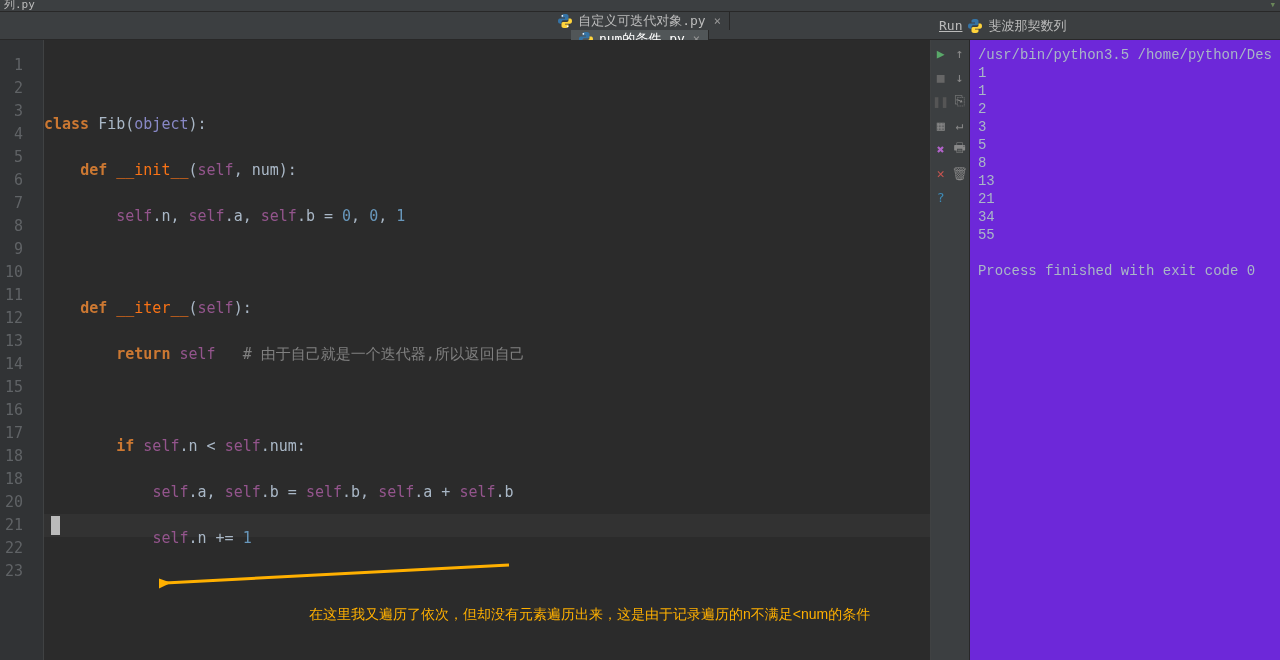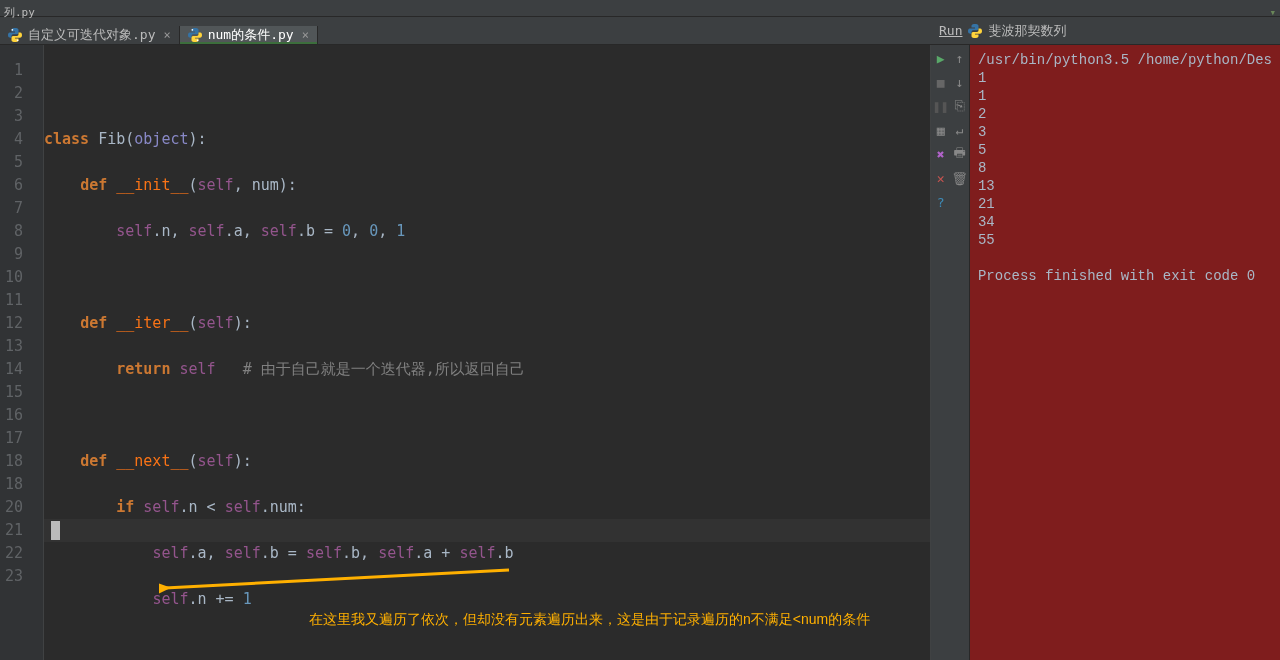--- a/index.html
+++ b/index.html
@@ -1,37 +1,37 @@
 <!DOCTYPE html>
 <html><head>
 <meta charset="utf-8">
 <style>
 * { margin:0; padding:0; box-sizing:border-box; }
 body { font-family:"Microsoft YaHei","Consolas",monospace; background:#2b2b2b; color:#a9b7c6; overflow:hidden; width:1280px; height:660px; position:relative; }
-.topbar { height:12px; background:#3c3f41; border-bottom:1px solid #282828; display:flex; justify-content:space-between; font-size:11px; color:#bbb; padding:8px 4px; line-height:10px;}
-.tabbar { height:28px; background:#3c3f41; display:flex; align-items:flex-end; border-bottom:1px solid #282828; }
+.topbar { height:12px; background:#3c3f41; border-bottom:1px solid #282828; display:flex; justify-content:space-between; font-size:11px; color:#bbb; padding:0 4px; line-height:10px;}
+.tabbar { height:28px; background:#3c3f41; display:flex; align-items:center; border-bottom:1px solid #282828;flex-direction:column; }
 .tab { display:flex; align-items:center; padding:0 8px; border-right:1px solid #282828; font-size:13px; color:#bbb; gap:6px; position:relative;}
 .tab.active { background:#515658; color:#fff; }
 .tab.active::after{content:"";position:absolute;left:0;right:0;bottom:0;height:2px;background:#3c6e3c;}
 .py-icon { width:14px; height:14px; display:inline-block; }
 .close-x { color:#999; font-size:12px; margin-left:2px;}
 .main { display:flex; height:calc(100% - 40px); }
 .editor { flex:1; display:flex; font-family:Consolas,monospace; font-size:15px; line-height:23px; position:relative; background:#2b2b2b;}
 .gutter { width:44px; text-align:right; color:#606366; padding-right:20px; padding-top:14px; user-select:none; background:#313335; border-right:1px solid #404243;}
-.code { flex:1; padding-top:14px; white-space:pre; position:relative;}
+.code { flex:1; padding-top:4px; white-space:pre; position:relative;}
 .hl-line { position:absolute; left:0; right:0; height:23px; background:#323232; z-index:0;}
 .caret { position:absolute; width:9px; height:19px; background:#bbb; z-index:1;}
 .kw { color:#cc7832; font-weight:bold;}
 .self { color:#94558d;margin-top:20px;}
 .magic { color:#f97316;}
 .num { color:#6897bb;}
 .cmt { color:#808080;}
 .cls { color:#a9b7c6;}
 .builtin { color:#8888c6;}
-.run-panel { width:350px; background:#7f1d1d; border-left:1px solid #404243; display:flex; flex-direction:column;}
+.run-panel { width:350px; background:#6d28d9; border-left:1px solid #404243; display:flex; flex-direction:column;}
 .run-header { height:28px; background:#3c3f41; display:flex; align-items:center; padding:0 8px; font-size:13px; color:#bbb; gap:6px; border-bottom:1px solid #282828;margin-top:-28px;}
 .run-body { flex:1; display:flex; }
 .run-toolcol { width:26px; background:#3c3f41; display:flex; flex-direction:column; align-items:center; padding-top:4px; gap:6px;}
 .run-toolcol2 { width:26px; background:#3c3f41; display:flex; flex-direction:column; align-items:center; padding-top:4px; gap:6px; border-right:1px solid #282828;}
 .tool-ic { width:18px; height:18px; display:flex; align-items:center; justify-content:center; font-size:13px;}
 .console { flex:1; font-family:Liberation Mono, monospace; font-size:14px; line-height:18px; padding:6px 8px; color:#a9b7c6; white-space:pre;}
 .annot-arrow { position:absolute; pointer-events:none; z-index:5;}
 .annot-text { position:absolute; color:#ffb000; font-size:14px; z-index:5; white-space:nowrap; font-family:"Microsoft YaHei",sans-serif;}
 .code-line { position:relative; z-index:2; }
 </style>
@@ -96,21 +96,20 @@
     <div class="code">
       <div class="hl-line" style="top:474px;"></div>
       <div class="caret" style="top:476px;left:7px;"></div>
 <div class="code-line"><span class="kw">class </span><span class="cls">Fib</span><span>(</span><span class="builtin">object</span><span>):</span></div>
 <div class="code-line">    <span class="kw">def </span><span class="magic">__init__</span><span>(</span><span class="self">self</span><span>, num):</span></div>
 <div class="code-line">        <span class="self">self</span><span>.n, </span><span class="self">self</span><span>.a, </span><span class="self">self</span><span>.b = </span><span class="num">0</span><span>, </span><span class="num">0</span><span>, </span><span class="num">1</span></div>
 <div class="code-line"> </div>
 <div class="code-line">    <span class="kw">def </span><span class="magic">__iter__</span><span>(</span><span class="self">self</span><span>):</span></div>
 <div class="code-line">        <span class="kw">return </span><span class="self">self</span><span class="cmt">   # 由于自己就是一个迭代器,所以返回自己</span></div>
 <div class="code-line"> </div>
-<div class="code-line">    <span class="kw">def </span><span class="magic">__next__</span><span>(</span><span class="self">self</span><span>):</span></div>
 <div class="code-line">        <span class="kw">if </span><span class="self">self</span><span>.n &lt; </span><span class="self">self</span><span>.num:</span></div>
 <div class="code-line">            <span class="self">self</span><span>.a, </span><span class="self">self</span><span>.b = </span><span class="self">self</span><span>.b, </span><span class="self">self</span><span>.a + </span><span class="self">self</span><span>.b</span></div>
 <div class="code-line">            <span class="self">self</span><span>.n += </span><span class="num">1</span></div>
 
 
 
 
 
 
 

